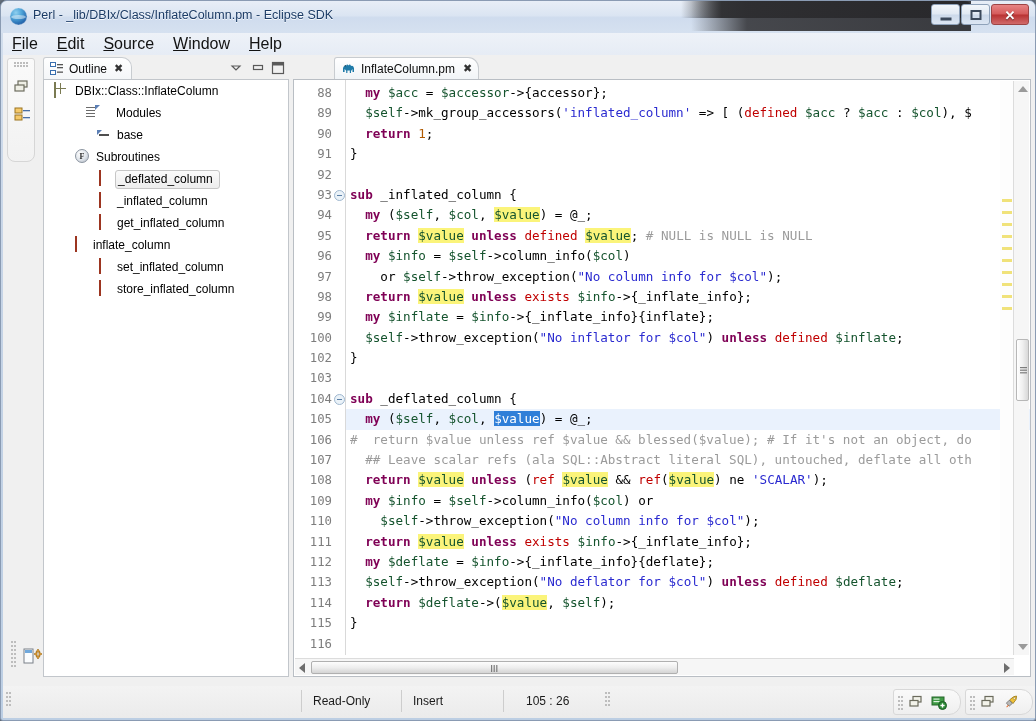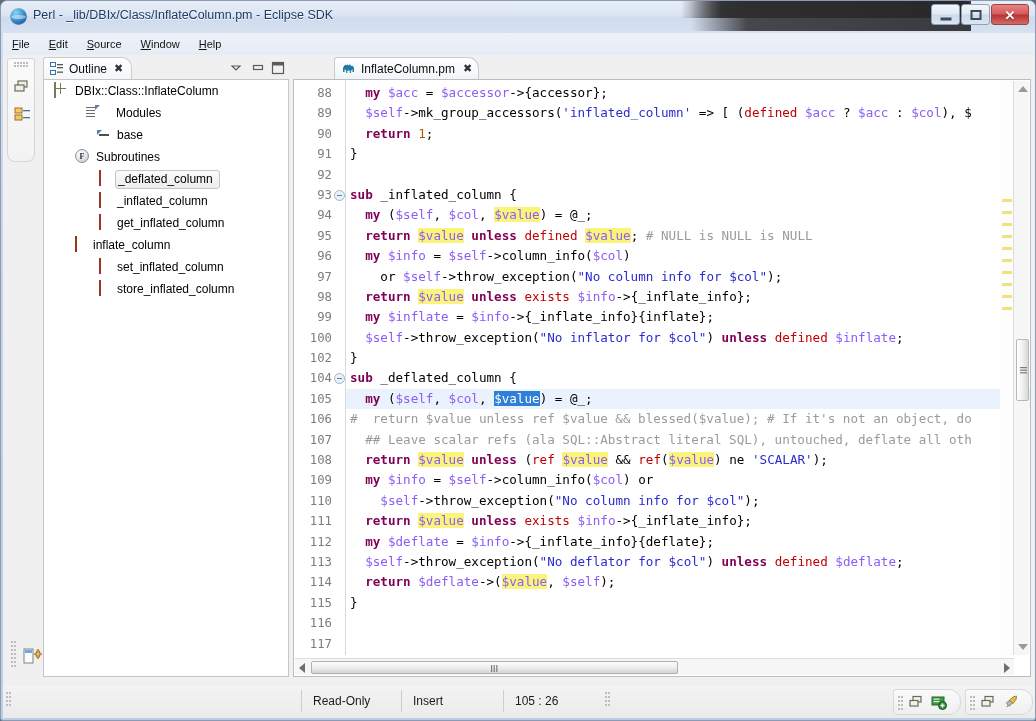--- a/index.html
+++ b/index.html
@@ -69,21 +69,21 @@
   #btn-close .win-glyph { font-size: 13px; font-weight: bold; color: #fff; line-height:1;
       text-shadow: 0 1px 1px rgba(0,0,0,.5); }
 
   
   #menubar {
     position:absolute; left: 2px; top: 32px; width: 1032px; height: 22px;
     background: linear-gradient(to bottom,#eef2f8 0%,#e6ecf5 100%);
     display:flex; align-items:center;
   }
   .menu-item {
-    font-size: 11px; color: #121212; padding: 2px 9px; margin-right: 1px; cursor: default;
+    font-size: 16px; color: #121212; padding: 2px 9px; margin-right: 1px; cursor: default;
   }
   .menu-item u { text-decoration: underline; }
 
   
   #workbench {
     position:absolute; left: 2px; top: 54px; width: 1032px; height: 631px;
     background: #f0f0f0;
   }
 
   
@@ -180,21 +180,21 @@
     border-radius:50%; border:1px solid #9fb7cf; background:#eaf2f8;
   }
   .code-line .fold::after{ content:""; position:absolute; left:2px; top:4px; width:5px; height:1px; background:#5b7fa6; }
   .code-line .ctext { position:absolute; left: 56px; top: 0; }
   .cur-line { position:absolute; left: 52px; top: 0; right: 0; height: 20.4px; background:#eaf2fd; }
   #code-lines { position:absolute; left:0; top: 3px; width: 100%; }
 
   
   .t-kw   { color:#7f0055; font-weight:bold; }
   .t-kw2  { color:#c00000; }
-  .t-var  { color:#8b5cf6; }
+  .t-var  { color:#14532d; }
   .t-str  { color:#2a2ad0; }
   .t-num  { color:#b05a00; }
   .t-cmt  { color:#9b9b9b; }
   .t-plain{ color:#000; }
   .hl     { background:#fbf47a; }
   .sel    { background:#2f7fd8; color:#fff !important; }
 
   
   #v-scroll { position:absolute; right: 1px; top: 1px; width: 16px; height: 574px;
       background:#f6f6f6; border-left:1px solid #dcdcdc; }
@@ -439,20 +439,21 @@
               <div class="code-line"><span class="ln-num">92</span><span class="ctext"></span></div>
               <div class="code-line"><span class="ln-num">93</span><span class="fold"></span><span class="ctext"><span class="t-kw">sub</span><span class="t-plain"> _inflated_column {</span></span></div>
               <div class="code-line"><span class="ln-num">94</span><span class="ctext"><span class="t-plain">  </span><span class="t-kw">my</span><span class="t-plain"> (</span><span class="t-var">$self</span><span class="t-plain">, </span><span class="t-var">$col</span><span class="t-plain">, </span><span class="t-var hl">$value</span><span class="t-plain">) = @_;</span></span></div>
               <div class="code-line"><span class="ln-num">95</span><span class="ctext"><span class="t-plain">  </span><span class="t-kw">return</span><span class="t-plain"> </span><span class="t-var hl">$value</span><span class="t-plain"> </span><span class="t-kw">unless</span><span class="t-plain"> </span><span class="t-kw2">defined</span><span class="t-plain"> </span><span class="t-var hl">$value</span><span class="t-plain">; </span><span class="t-cmt"># NULL is NULL is NULL</span></span></div>
               <div class="code-line"><span class="ln-num">96</span><span class="ctext"><span class="t-plain">  </span><span class="t-kw">my</span><span class="t-plain"> </span><span class="t-var">$info</span><span class="t-plain"> = </span><span class="t-var">$self</span><span class="t-plain">-&gt;column_info(</span><span class="t-var">$col</span><span class="t-plain">)</span></span></div>
               <div class="code-line"><span class="ln-num">97</span><span class="ctext"><span class="t-plain">    or </span><span class="t-var">$self</span><span class="t-plain">-&gt;throw_exception(</span><span class="t-str">"No column info for $col"</span><span class="t-plain">);</span></span></div>
               <div class="code-line"><span class="ln-num">98</span><span class="ctext"><span class="t-plain">  </span><span class="t-kw">return</span><span class="t-plain"> </span><span class="t-var hl">$value</span><span class="t-plain"> </span><span class="t-kw">unless</span><span class="t-plain"> </span><span class="t-kw2">exists</span><span class="t-plain"> </span><span class="t-var">$info</span><span class="t-plain">-&gt;{_inflate_info};</span></span></div>
               <div class="code-line"><span class="ln-num">99</span><span class="ctext"><span class="t-plain">  </span><span class="t-kw">my</span><span class="t-plain"> </span><span class="t-var">$inflate</span><span class="t-plain"> = </span><span class="t-var">$info</span><span class="t-plain">-&gt;{_inflate_info}{inflate};</span></span></div>
               <div class="code-line"><span class="ln-num">100</span><span class="ctext"><span class="t-plain">  </span><span class="t-var">$self</span><span class="t-plain">-&gt;throw_exception(</span><span class="t-str">"No inflator for $col"</span><span class="t-plain">) </span><span class="t-kw">unless</span><span class="t-plain"> </span><span class="t-kw2">defined</span><span class="t-plain"> </span><span class="t-var">$inflate</span><span class="t-plain">;</span></span></div>
               <div class="code-line"><span class="ln-num">102</span><span class="ctext"><span class="t-plain">}</span></span></div>
+              <div class="code-line"><span class="ln-num">103</span><span class="ctext"></span></div>
               <div class="code-line"><span class="ln-num">104</span><span class="fold"></span><span class="ctext"><span class="t-kw">sub</span><span class="t-plain"> _deflated_column {</span></span></div>
               <div class="code-line"><div class="cur-line"></div><span class="ln-num">105</span><span class="ctext"><span class="t-plain">  </span><span class="t-kw">my</span><span class="t-plain"> (</span><span class="t-var">$self</span><span class="t-plain">, </span><span class="t-var">$col</span><span class="t-plain">, </span><span class="t-var sel">$value</span><span class="t-plain">) = @_;</span></span></div>
               <div class="code-line"><span class="ln-num">106</span><span class="ctext"><span class="t-cmt">#  return $value unless ref $value &amp;&amp; blessed($value); # If it's not an object, do</span></span></div>
               <div class="code-line"><span class="ln-num">107</span><span class="ctext"><span class="t-cmt">  ## Leave scalar refs (ala SQL::Abstract literal SQL), untouched, deflate all oth</span></span></div>
               <div class="code-line"><span class="ln-num">108</span><span class="ctext"><span class="t-plain">  </span><span class="t-kw">return</span><span class="t-plain"> </span><span class="t-var hl">$value</span><span class="t-plain"> </span><span class="t-kw">unless</span><span class="t-plain"> (</span><span class="t-kw2">ref</span><span class="t-plain"> </span><span class="t-var hl">$value</span><span class="t-plain"> &amp;&amp; </span><span class="t-kw2">ref</span><span class="t-plain">(</span><span class="t-var hl">$value</span><span class="t-plain">) ne </span><span class="t-str">'SCALAR'</span><span class="t-plain">);</span></span></div>
               <div class="code-line"><span class="ln-num">109</span><span class="ctext"><span class="t-plain">  </span><span class="t-kw">my</span><span class="t-plain"> </span><span class="t-var">$info</span><span class="t-plain"> = </span><span class="t-var">$self</span><span class="t-plain">-&gt;column_info(</span><span class="t-var">$col</span><span class="t-plain">) or</span></span></div>
               <div class="code-line"><span class="ln-num">110</span><span class="ctext"><span class="t-plain">    </span><span class="t-var">$self</span><span class="t-plain">-&gt;throw_exception(</span><span class="t-str">"No column info for $col"</span><span class="t-plain">);</span></span></div>
               <div class="code-line"><span class="ln-num">111</span><span class="ctext"><span class="t-plain">  </span><span class="t-kw">return</span><span class="t-plain"> </span><span class="t-var hl">$value</span><span class="t-plain"> </span><span class="t-kw">unless</span><span class="t-plain"> </span><span class="t-kw2">exists</span><span class="t-plain"> </span><span class="t-var">$info</span><span class="t-plain">-&gt;{_inflate_info};</span></span></div>
               <div class="code-line"><span class="ln-num">112</span><span class="ctext"><span class="t-plain">  </span><span class="t-kw">my</span><span class="t-plain"> </span><span class="t-var">$deflate</span><span class="t-plain"> = </span><span class="t-var">$info</span><span class="t-plain">-&gt;{_inflate_info}{deflate};</span></span></div>
               <div class="code-line"><span class="ln-num">113</span><span class="ctext"><span class="t-plain">  </span><span class="t-var">$self</span><span class="t-plain">-&gt;throw_exception(</span><span class="t-str">"No deflator for $col"</span><span class="t-plain">) </span><span class="t-kw">unless</span><span class="t-plain"> </span><span class="t-kw2">defined</span><span class="t-plain"> </span><span class="t-var">$deflate</span><span class="t-plain">;</span></span></div>
@@ -516,21 +517,21 @@
         <span class="gripdot" style="left: 0px; top: 8px;"></span>
         <span class="gripdot" style="left: 3px; top: 8px;"></span>
         <span class="gripdot" style="left: 0px; top: 12px;"></span>
         <span class="gripdot" style="left: 3px; top: 12px;"></span>
       </div>
     <div class="st-div" style="left:298px"></div>
     <div class="st-cell" style="left:310px">Read-Only</div>
     <div class="st-div" style="left:398px"></div>
     <div class="st-cell" style="left:410px">Insert</div>
     <div class="st-div" style="left:500px"></div>
-    <div class="st-cell" style="left:512px">105 : 26</div>
+    <div class="st-cell" style="left:523px">105 : 26</div>
     <div class="st-grip" style="left: 602px; position: absolute;">
         <span class="gripdot" style="left: 0px; top: 0px;"></span>
         <span class="gripdot" style="left: 3px; top: 0px;"></span>
         <span class="gripdot" style="left: 0px; top: 4px;"></span>
         <span class="gripdot" style="left: 3px; top: 4px;"></span>
         <span class="gripdot" style="left: 0px; top: 8px;"></span>
         <span class="gripdot" style="left: 3px; top: 8px;"></span>
         <span class="gripdot" style="left: 0px; top: 12px;"></span>
         <span class="gripdot" style="left: 3px; top: 12px;"></span>
       </div>

